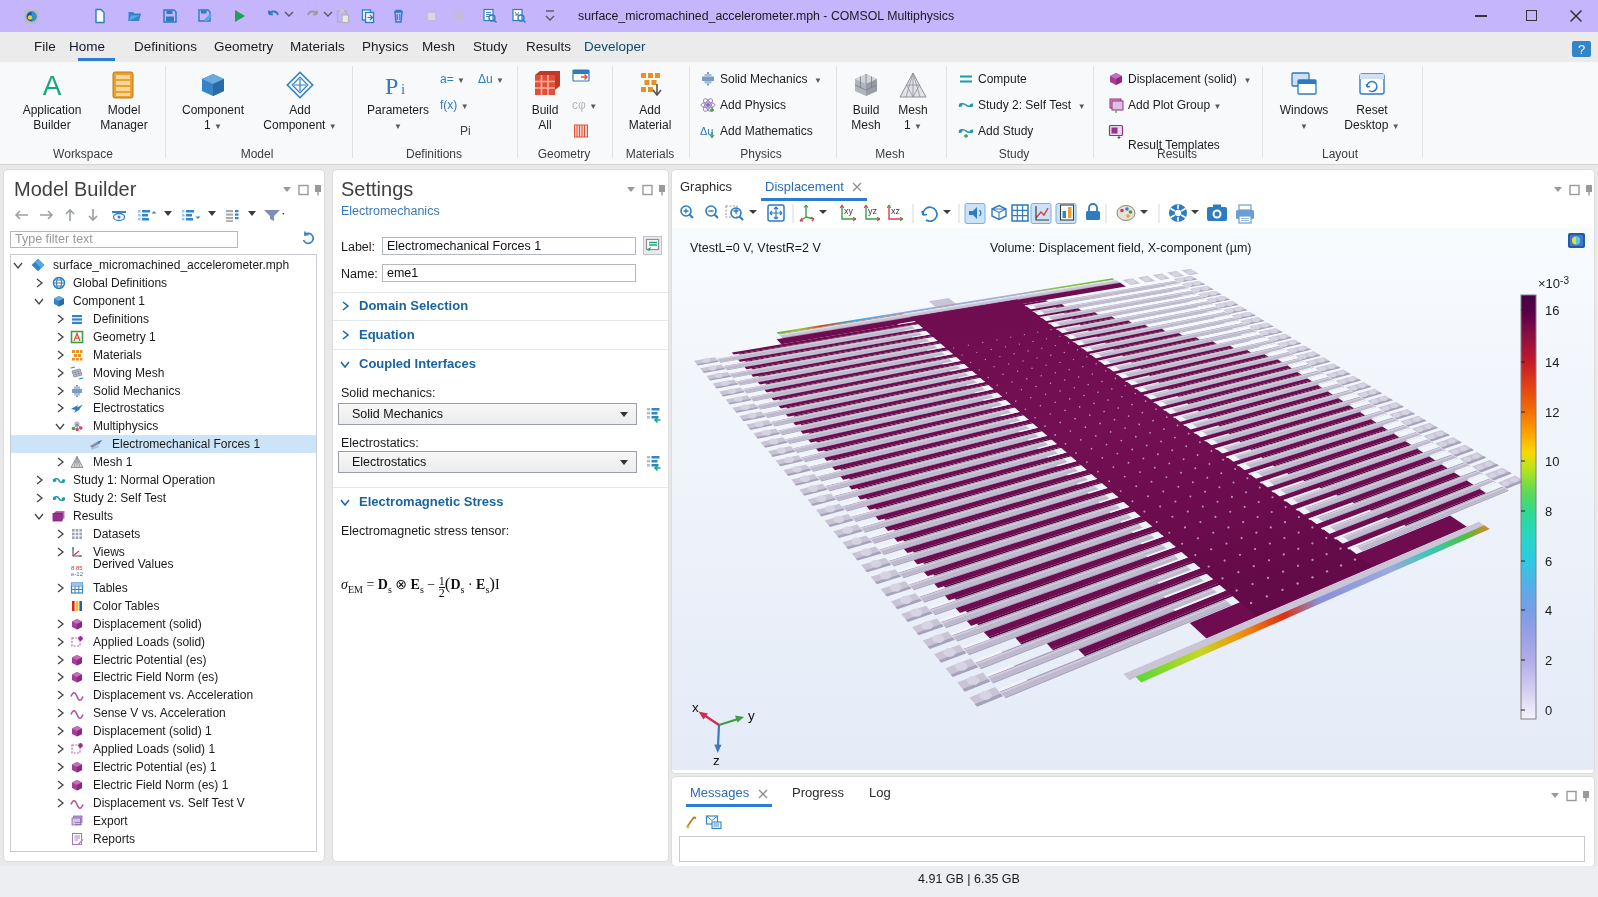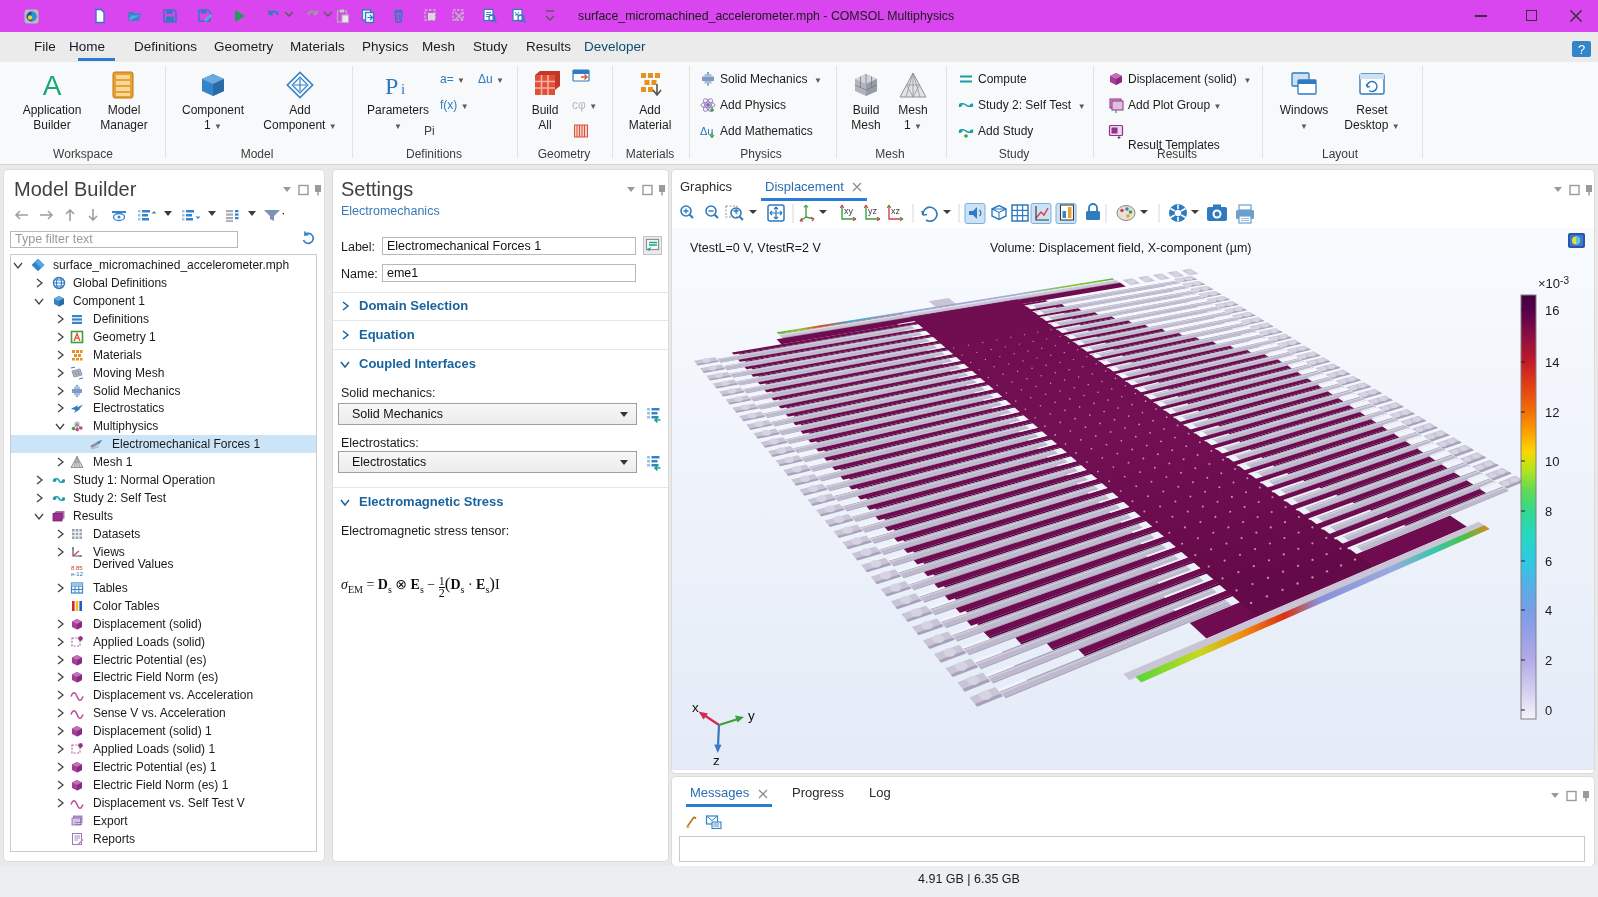--- a/index.html
+++ b/index.html
@@ -1,16 +1,16 @@
 <!DOCTYPE html>
 <html><head><meta charset="utf-8"><style>
 *{margin:0;padding:0;box-sizing:border-box}
 html,body{width:1598px;height:897px;overflow:hidden;font-family:"Liberation Sans",sans-serif;background:#e9e9e9}
 .abs{position:absolute}
-#titlebar{left:0;top:0;width:1598px;height:32px;background:#d946ef}
+#titlebar{left:0;top:0;width:1598px;height:32px;background:#c4b5fd}
 #menubar{left:0;top:32px;width:1598px;height:30px;background:#ebebeb}
 .menu{position:absolute;top:7px;font-size:13.5px;color:#1c1c1c}
 #ribbon{left:0;top:62px;width:1598px;height:103px;background:#f8f9fa;border-bottom:1px solid #d4d4d4}
 .gsep{position:absolute;top:4px;height:92px;width:1px;background:#e2e2e2}
 .glabel{position:absolute;top:85px;font-size:12px;color:#3c3c3c;text-align:center;width:120px}
 .bigbtn{position:absolute;top:5px;text-align:center;font-size:12px;color:#1c1c1c;line-height:14.5px}
 .smallrow{position:absolute;font-size:12px;color:#1c1c1c;height:16px;line-height:16px;white-space:nowrap}
 .panel{position:absolute;background:#fff;border-radius:4px;box-shadow:0 0 0 1px #dcdcdc}
 .ptitle{font-size:20px;color:#404040}
 .chev{color:#5a5a5a;font-size:9px}
@@ -168,21 +168,21 @@
       <path d="M15 9 V21 M9 15 H21" stroke="#3583c9" stroke-width="1.2"></path>
     </svg>
     <div class="bigbtn" style="left:238px;top:41px;width:124px">Add<br>Component <span class="chev" style="font-size:8px">▼</span></div>
 <svg class="abs" style="left:383px;top:8px" width="30" height="30" viewBox="0 0 30 30">
       <text x="2" y="24" font-size="24" fill="#2e7bbf" font-family="Liberation Serif">P</text>
       <text x="18" y="24" font-size="15" fill="#2e7bbf" font-family="Liberation Serif">i</text>
     </svg>
     <div class="bigbtn" style="left:336px;top:41px;width:124px">Parameters<br><span class="chev" style="font-size:8px">▼</span></div>
 <div class="smallrow" style="left:440px;top:9px;color:#2e7bbf">a= <span class="chev" style="font-size:8px">▼</span></div>
 <div class="smallrow" style="left:440px;top:35px;color:#2e7bbf">f(x) <span class="chev" style="font-size:8px">▼</span></div>
-<div class="smallrow" style="left:424px;top:61px;color:#404040">Pi</div>
+<div class="smallrow" style="left:460px;top:61px;color:#404040">Pi</div>
 <div class="smallrow" style="left:478px;top:9px;color:#2e7bbf">Δu <span class="chev" style="font-size:8px">▼</span></div>
 <svg class="abs" style="left:530px;top:8px" width="30" height="30" viewBox="0 0 30 30">
       <g>
         <rect x="5" y="5" width="20" height="20" fill="#e05038"></rect>
         <path d="M5 11.5 H25 M5 18 H25 M11.5 5 V25 M18 5 V25" stroke="#f8b0a0" stroke-width="1.6"></path>
         <path d="M5 5 L10 1 L30 1 L25 5 M25 5 L30 1 L30 16 L25 20" fill="#c03828"></path>
       </g>
     </svg>
     <div class="bigbtn" style="left:483px;top:41px;width:124px">Build<br>All</div>
 <svg class="abs" style="left:572px;top:7px" width="18" height="16" viewBox="0 0 18 16">

